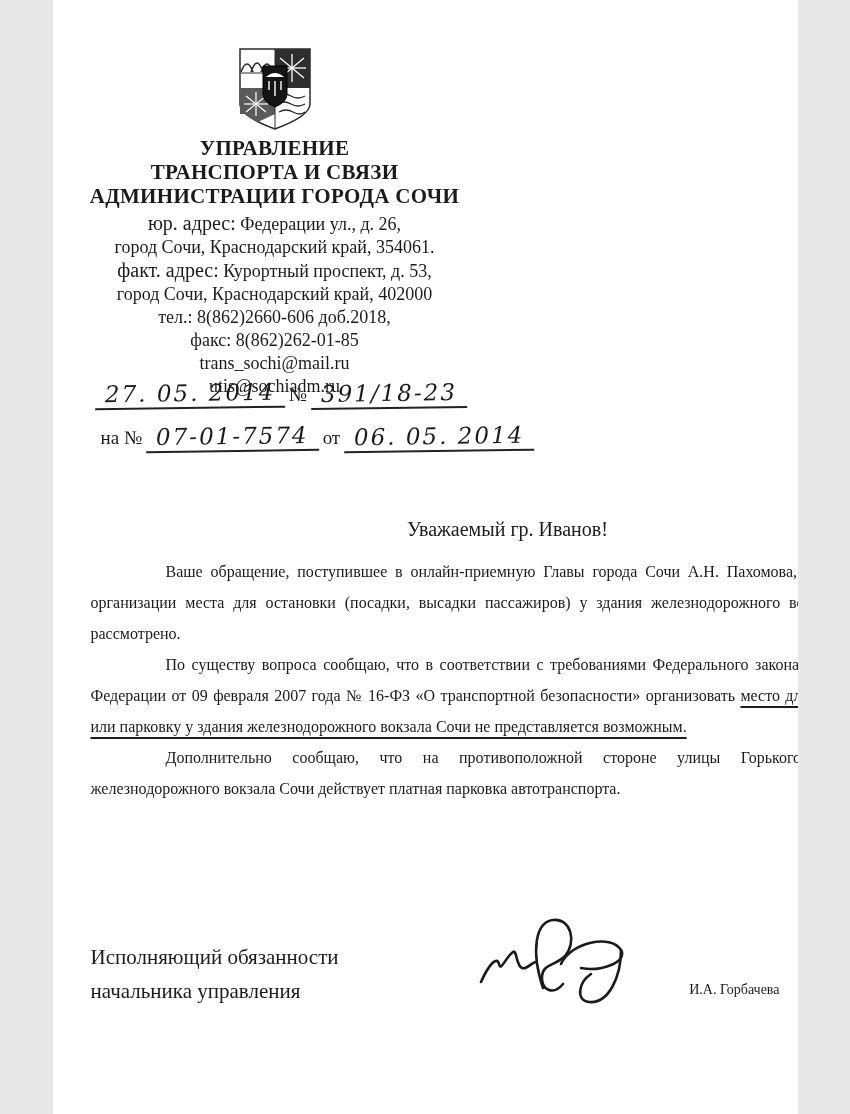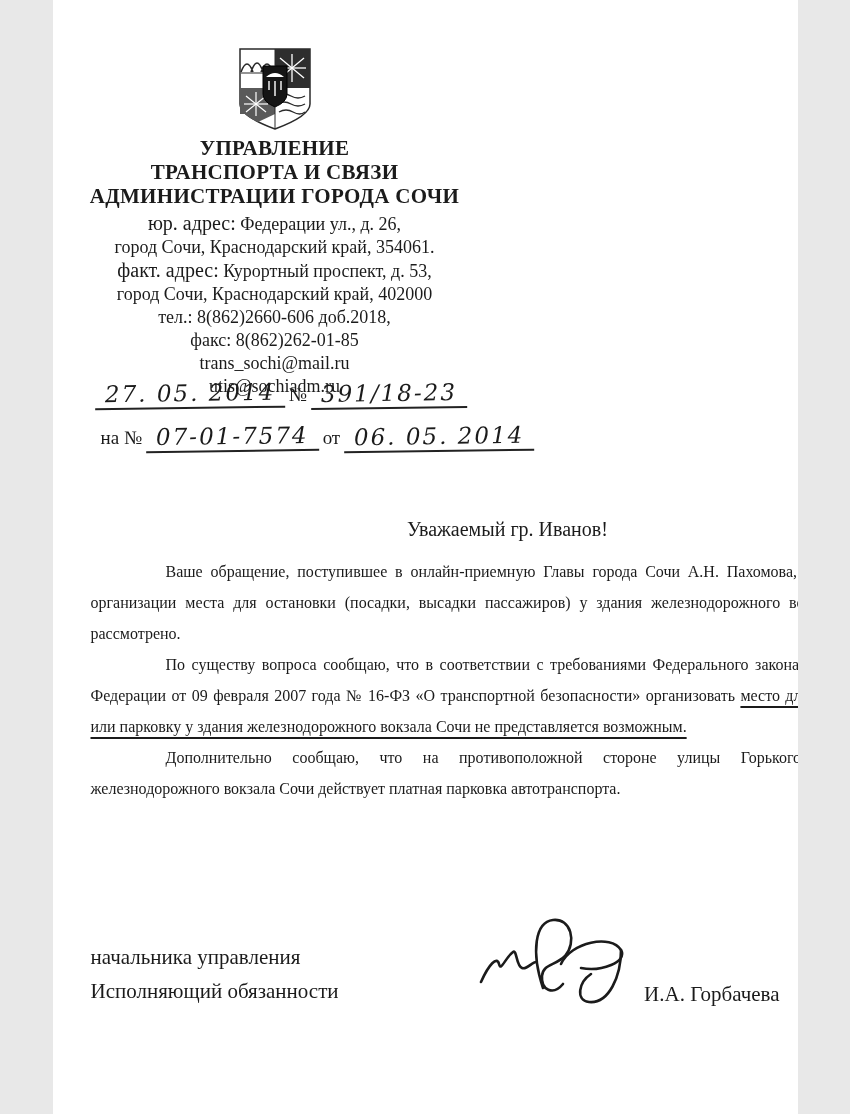--- a/index.html
+++ b/index.html
@@ -35,21 +35,21 @@
   .body-text { position:absolute; left:38px; top:556px; width:794px; font-size:16px; line-height:31px; text-align:justify; }
   .body-text p { text-indent:75px; margin:0; }
   .ul-part {
     text-decoration:underline;
     text-underline-offset:5px;
     text-decoration-thickness:1.5px;
   }
   
   .position-title { position:absolute; left:38px; top:940px; font-size:21px; line-height:34px; }
   .sig-wrap { position:absolute; left:418px; top:912px; width:210px; height:105px; }
-  .signer-name { position:absolute; right:18px; top:982px; font-size:21px; }
+  .signer-name { position:absolute; right:18px; top:982px; font-size:14px; }
 </style>
 </head>
 <body>
 
 <div id="page">
 
   <div class="letterhead">
     <div class="logo-wrap">
       <svg width="78" height="86" viewBox="0 0 78 86" aria-hidden="true">
         <path d="M4,3 H74 V58 Q74,70 39,83 Q4,70 4,58 Z" fill="#ffffff" stroke="#2a2a2a" stroke-width="1.5"></path>
@@ -128,22 +128,22 @@
 
   <div class="salutation">Уважаемый гр. Иванов!</div>
 
   <div class="body-text">
     <p>Ваше обращение, поступившее в онлайн-приемную Главы города Сочи А.Н. Пахомова, по вопросу организации места для остановки (посадки, высадки пассажиров) у здания железнодорожного вокзала Сочи рассмотрено.</p>
     <p><span>По существу вопроса сообщаю, что в соответствии с требованиями Федерального закона Российской Федерации от 09 февраля 2007 года № 16-ФЗ «О транспортной безопасности» организовать</span> <span class="ul-part">место для остановки или парковку у здания железнодорожного вокзала Сочи не представляется возможным.</span></p>
     <p>Дополнительно сообщаю, что на противоположной стороне улицы Горького напротив железнодорожного вокзала Сочи действует платная парковка автотранспорта.</p>
   </div>
 
   <div class="position-title">
+    <div>Исполняющий обязанности</div>
     <div>начальника управления</div>
-    <div>Исполняющий обязанности</div>
   </div>
 
   <div class="sig-wrap">
     <svg width="210" height="105" viewBox="0 0 210 105" aria-hidden="true">
       <g fill="none" stroke="#1b1b1b" stroke-width="2.6" stroke-linecap="round">
         <path d="M10,70 C18,52 26,44 28,52 C30,60 34,46 42,40 C46,37 45,54 51,56 C56,58 61,50 65,50"></path>
         <path d="M72,76 C60,40 64,10 82,8 C100,6 106,30 94,44 C84,54 72,52 71,64 C70,78 82,84 92,72"></path>
         <path d="M90,52 C100,30 140,22 150,38 C157,50 130,60 110,56"></path>
         <path d="M150,38 C150,64 138,92 118,90 C104,88 108,70 120,62"></path>
       </g>

